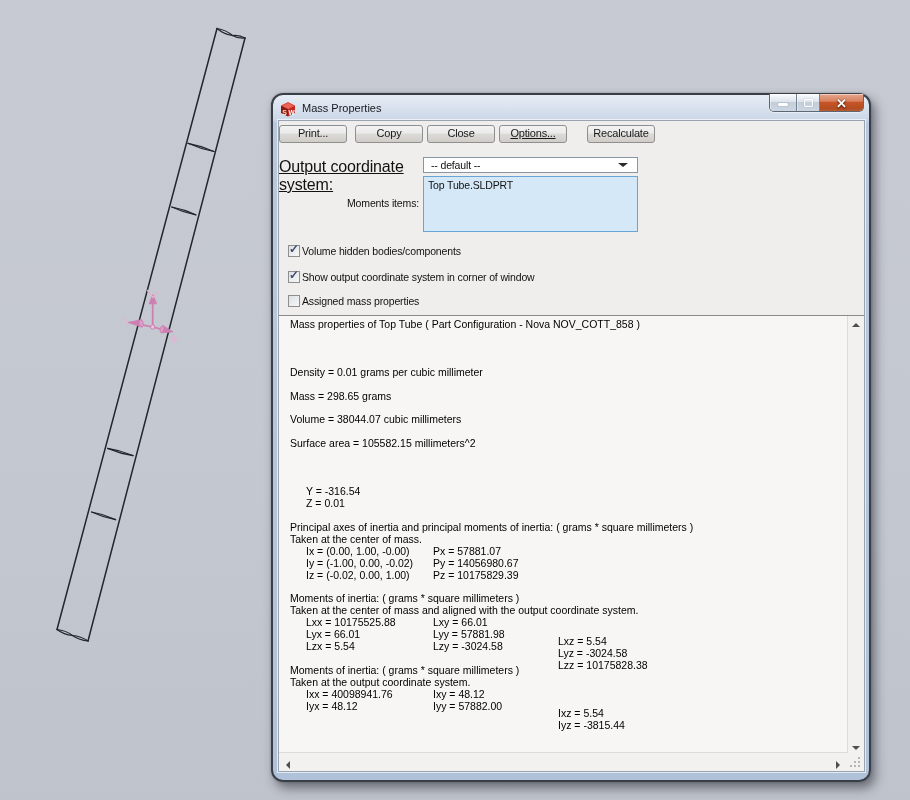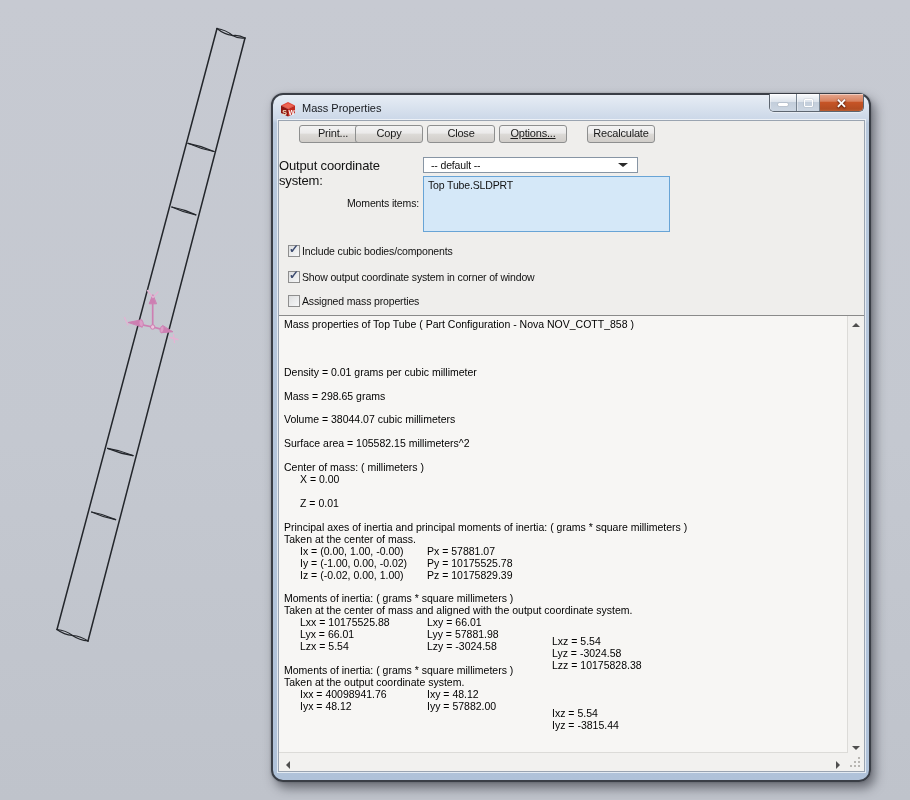--- a/index.html
+++ b/index.html
@@ -29,43 +29,43 @@
   #wb-max::after{content:"";position:absolute;left:7px;top:5px;width:7px;height:6px;
                  border:1.5px solid #fff;border-radius:1px;box-shadow:0 0 1px rgba(0,0,0,.5);}
   #wb-close::after{content:"\2715";position:absolute;left:0;right:0;top:2px;text-align:center;
                  color:#fff;font-size:13px;font-weight:bold;text-shadow:0 1px 2px rgba(60,10,0,.85),0 0 1px rgba(60,10,0,.9);}
   
   #client{position:absolute;left:5px;top:25px;right:4px;bottom:8px;
           background:#efeeec;border:1px solid #9aa4b1;box-shadow:0 0 0 1px rgba(255,255,255,.65);}
   .btn{position:absolute;top:4px;width:66px;height:16px;border:1px solid #8e8f8f;border-radius:3px;
        background:linear-gradient(180deg,#f3f3f3 0%,#ebeaea 45%,#dcdad7 50%,#d0cdc9 100%);
        font-size:11px;color:#191919;text-align:center;line-height:15px;letter-spacing:-0.2px;}
-  #lbl-ocs{position:absolute;right:443px;top:37px;font-size:13px;letter-spacing:-0.15px;color:#111;}
+  #lbl-ocs{position:absolute;right:443px;top:37px;font-size:16px;letter-spacing:-0.15px;color:#111;text-decoration:underline;}
   #combo{position:absolute;left:144px;top:36px;width:213px;height:14px;background:#fff;
          border:1px solid #8795a4;}
   #combo .ct{position:absolute;left:7px;top:1px;font-size:10.5px;color:#111;letter-spacing:-0.15px;}
   #combo .arr{position:absolute;right:9px;top:5px;width:0;height:0;
          border-left:5px solid transparent;border-right:5px solid transparent;border-top:4px solid #2a2a2a;}
   #lbl-sel{position:absolute;right:445px;top:76px;font-size:10.5px;letter-spacing:-0.15px;color:#111;}
   #selbox{position:absolute;left:144px;top:55px;width:213px;height:54px;background:#d5e8f8;
-          border:1px solid #68a4d6;padding-left:32px;}
+          border:1px solid #68a4d6;}
   #selbox .st{position:absolute;left:4px;top:2px;font-size:10.5px;color:#111;letter-spacing:-0.15px;}
   .ckrow{position:absolute;left:9px;height:13px;}
   .ckbox{position:absolute;left:0;top:0;width:10px;height:10px;background:linear-gradient(135deg,#dedfe0,#f6f7f8);
          border:1px solid #8e8e8e;}
   .ckmark{position:absolute;left:1px;top:-3px;font-size:12px;font-weight:bold;color:#3c4b70;}
   .cklbl{position:absolute;left:14px;top:0px;font-size:10.5px;letter-spacing:-0.15px;color:#111;white-space:nowrap;}
   
   #pane{position:absolute;left:0;right:0;top:194px;bottom:0;background:#f7f6f4;border-top:1px solid #8a8a8a;}
   #vsb{position:absolute;right:0;top:0;width:16px;bottom:18px;background:#f2f1ef;border-left:1px solid #dcdbd8;}
   #hsb{position:absolute;left:0;right:17px;bottom:0;height:18px;background:#f2f1ef;border-top:1px solid #dcdbd8;}
   #corner{position:absolute;right:0;bottom:0;width:17px;height:18px;background:#f2f1ef;}
   .sarr{position:absolute;width:0;height:0;}
   #txt{position:absolute;left:5px;top:2px;right:20px;bottom:20px;font-size:10.5px;color:#000;}
-  .tl{position:absolute;left:0;right:0;height:12px;white-space:nowrap;}
+  .tl{position:absolute;left:6px;right:0;height:12px;white-space:nowrap;}
   .c1{position:absolute;left:16px;}
   .c2{position:absolute;left:143px;}
   .c3{position:absolute;left:268px;margin-top:19px;}
 </style>
 </head>
 <body>
 <svg id="cad" width="910" height="800" viewBox="0 0 910 800">
     <path d="M217,28.5 L57,629.5" stroke="#23262b" stroke-width="1.5" fill="none" stroke-linecap="round"></path>
     <path d="M245,38 L88,641" stroke="#23262b" stroke-width="1.5" fill="none" stroke-linecap="round"></path>
     <path d="M217,28.5 Q223.7621918661764,34.18728943918082 232.5,35.5" stroke="#23262b" stroke-width="1.2" fill="none" stroke-linecap="round"></path>
@@ -108,71 +108,70 @@
       <text x="8.6" y="14" font-size="6.5" fill="#fdfdfd" font-weight="bold">W</text>
     </svg>
     <div id="ttext">Mass Properties</div>
     <div id="wbtns">
       <div class="wb" id="wb-min"></div>
       <div class="wb" id="wb-max"></div>
       <div class="wb" id="wb-close"></div>
     </div>
   </div>
   <div id="client">
-    <div class="btn" style="left:20px;text-align:center;">Print...</div>
+    <div class="btn" style="left:0;text-align:center;">Print...</div>
     <div class="btn" style="left:76px;">Copy</div>
     <div class="btn" style="left:148px;">Close</div>
     <div class="btn" style="left:220px;text-decoration:underline;">Options...</div>
     <div class="btn" style="left:292px;margin-left:16px;">Recalculate</div>
     <div id="lbl-ocs">Output coordinate system:</div>
     <div id="combo">
         <span class="ct">-- default --</span>
         <span class="arr"></span>
       </div>
     <div id="lbl-sel">Moments items:</div>
     <div id="selbox">
         <span class="st">Top Tube.SLDPRT</span>
       </div>
     <div class="ckrow" style="top:124px;">
         <span class="ckbox"></span>
         <span class="ckmark">✓</span>
-        <span class="cklbl">Include cubic bodies/components</span>
+        <span class="cklbl">Volume hidden bodies/components</span>
       </div>
     <div class="ckrow" style="top:150px;">
         <span class="ckbox"></span>
         <span class="ckmark">✓</span>
         <span class="cklbl">Show output coordinate system in corner of window</span>
       </div>
     <div class="ckrow" style="top:174px;">
         <span class="ckbox"></span>
         <span class="cklbl">Assigned mass properties</span>
       </div>
     <div id="pane">
       <div id="txt">
           <div class="tl" style="top:0.0px"><span>Mass properties of Top Tube ( Part Configuration - Nova NOV_COTT_858 )</span></div>
           <div class="tl" style="top:47.7px"><span>Density = 0.01 grams per cubic millimeter</span></div>
           <div class="tl" style="top:71.6px"><span>Mass = 298.65 grams</span></div>
           <div class="tl" style="top:95.4px"><span>Volume = 38044.07 cubic millimeters</span></div>
           <div class="tl" style="top:119.3px"><span>Surface area = 105582.15 millimeters^2</span></div>
-          <div class="tl" style="top:143.2px"><span>Center of mass: ( millimeters )</span></div>
-          <div class="tl" style="top:155.1px">
-            <span class="c1">X = 0.00</span>
+          <div class="tl" style="top:167.0px">
+            <span class="c1">Y = -316.54</span>
           </div>
           <div class="tl" style="top:178.9px">
             <span class="c1">Z = 0.01</span>
           </div>
           <div class="tl" style="top:202.8px"><span>Principal axes of inertia and principal moments of inertia: ( grams * square millimeters )</span></div>
           <div class="tl" style="top:214.7px"><span>Taken at the center of mass.</span></div>
           <div class="tl" style="top:226.7px">
             <span class="c1">Ix = (0.00, 1.00, -0.00)</span>
             <span class="c2">Px = 57881.07</span>
           </div>
           <div class="tl" style="top:238.6px">
             <span class="c1">Iy = (-1.00, 0.00, -0.02)</span>
-            <span class="c2">Py = 10175525.78</span>
+            <span class="c2">Py = 14056980.67</span>
           </div>
           <div class="tl" style="top:250.5px">
             <span class="c1">Iz = (-0.02, 0.00, 1.00)</span>
             <span class="c2">Pz = 10175829.39</span>
           </div>
           <div class="tl" style="top:274.4px"><span>Moments of inertia: ( grams * square millimeters )</span></div>
           <div class="tl" style="top:286.3px"><span>Taken at the center of mass and aligned with the output coordinate system.</span></div>
           <div class="tl" style="top:298.3px">
             <span class="c1">Lxx = 10175525.88</span>
             <span class="c2">Lxy = 66.01</span>

